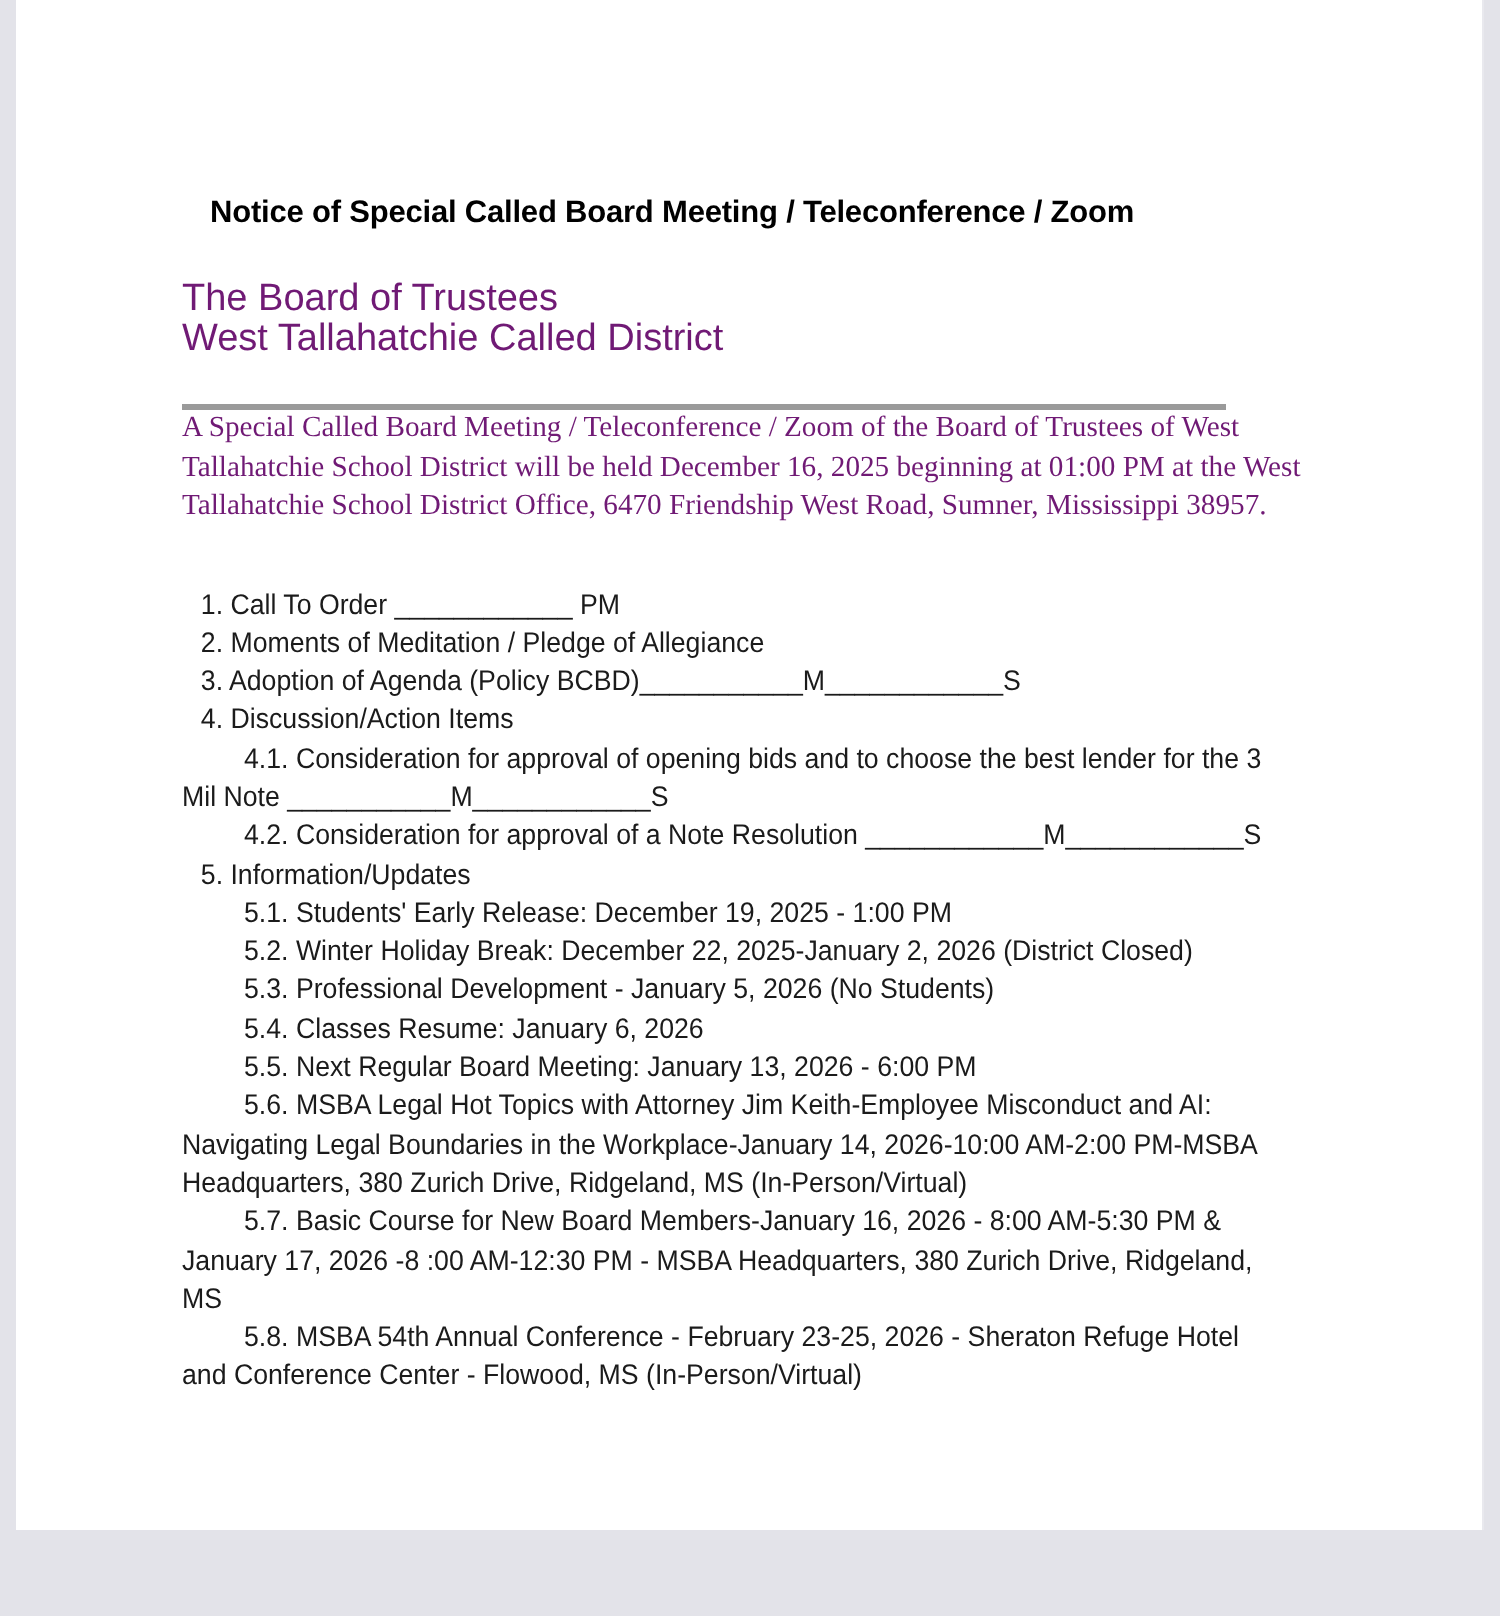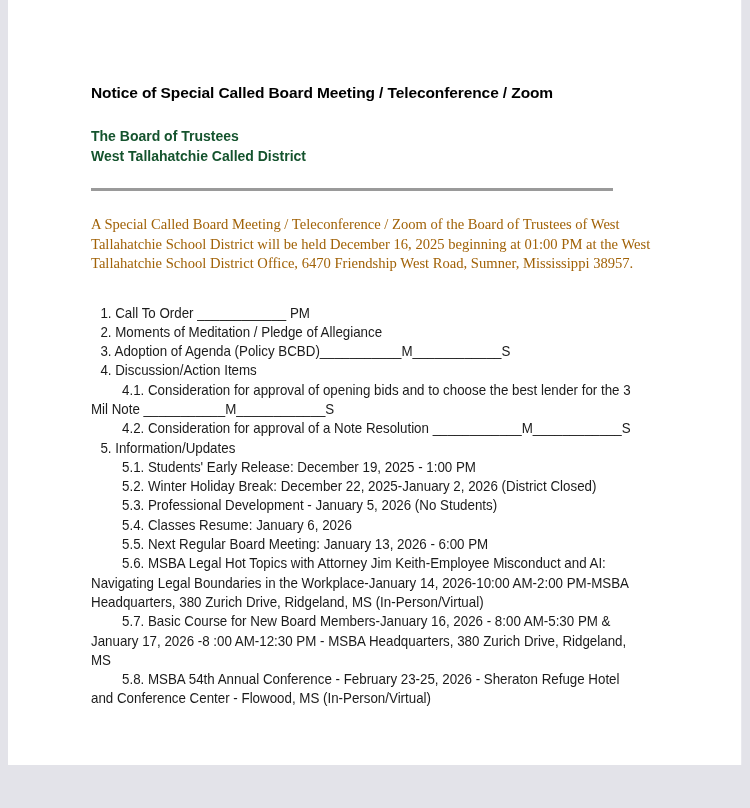--- a/index.html
+++ b/index.html
@@ -41,53 +41,52 @@
     top: 0;
     width: 600px;
   }
 
   
   .doc-title {
     font-family: "Liberation Sans", sans-serif;
     font-weight: bold;
     font-size: 15.5px;
     color: #000000;
-    margin: 0;
+    margin: 14px;
     padding-top: 84px;
     letter-spacing: -0.1px;
     white-space: nowrap;
   }
 
   .subtitle-block {
     margin-top: 24px;
     font-family: "Liberation Sans", sans-serif;
-    font-weight: bold;
-    font-size: 14px;
-    color: #14532d;
+    font-weight: normal;
+    font-size: 19px;
+    color: #701a75;
     line-height: 20px;
   }
   .subtitle-line {
     display: block;
     white-space: nowrap;
   }
 
   .divider {
     margin-top: 22px;
     width: 522px;
     height: 3px;
     background: #9a9a9a;
   }
 
   
   .body-copy {
-    margin-top: 24px;
     font-family: "Liberation Serif", serif;
     font-size: 14.6px;
     line-height: 19.5px;
-    color: #a16207;
+    color: #701a75;
     width: 570px;
   }
   .body-copy p {
     margin: 0 0 17px 0;
   }
   .body-copy p:last-child {
     margin-bottom: 0;
   }
 
   

